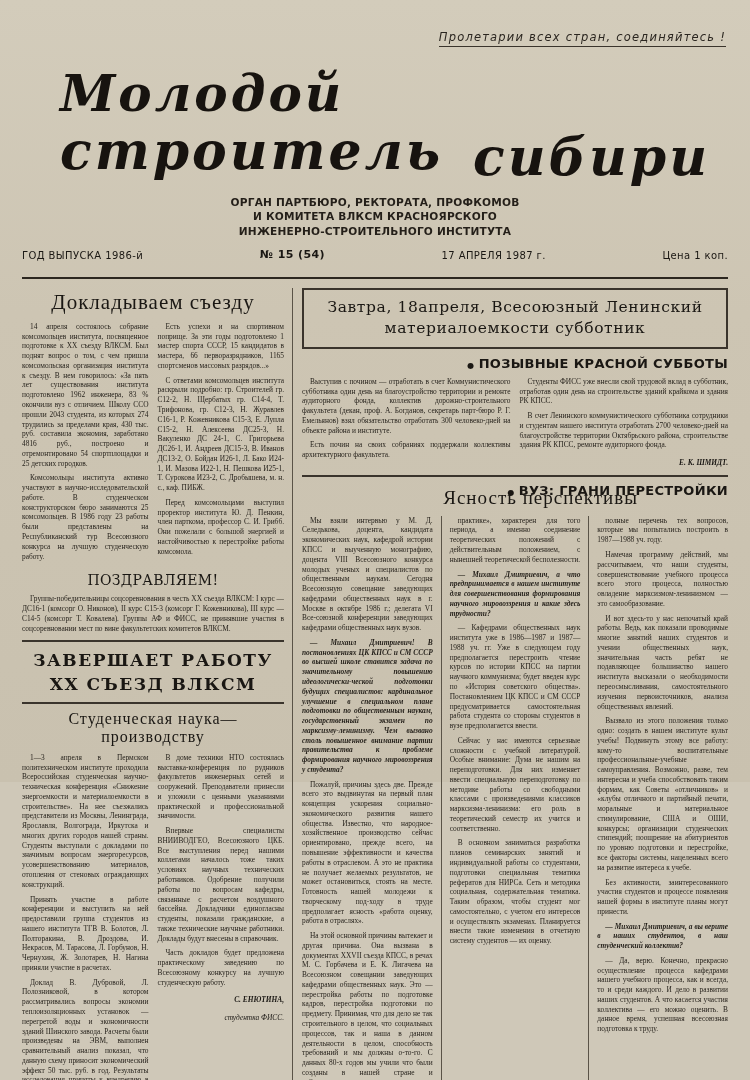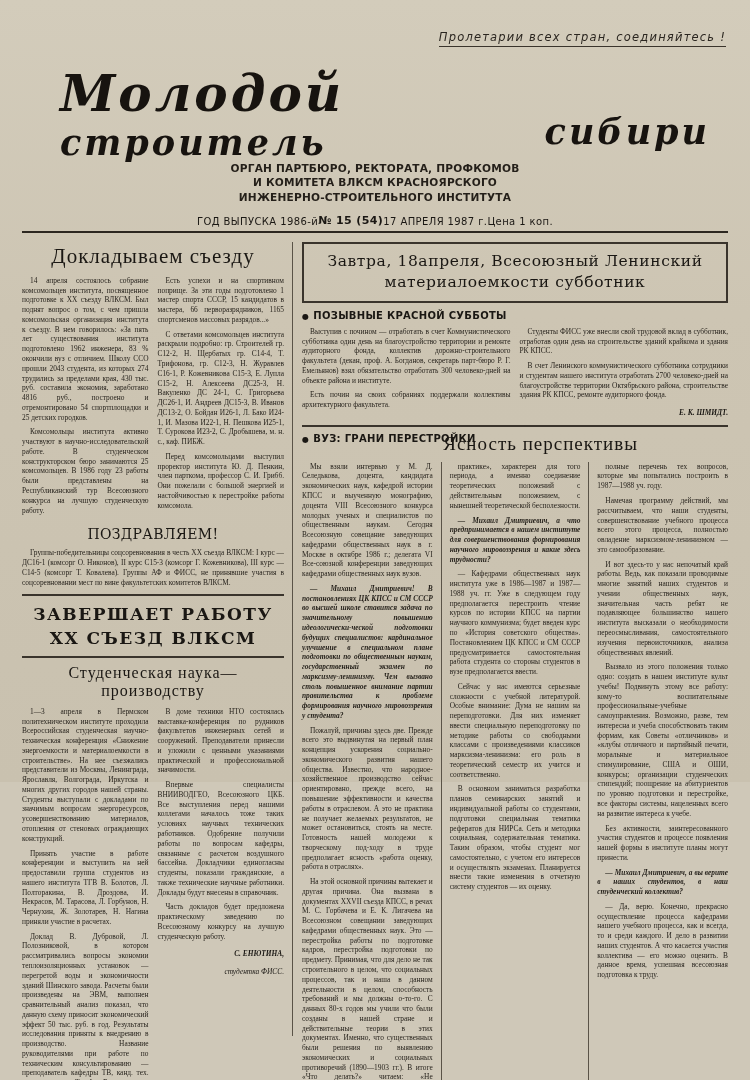--- a/index.html
+++ b/index.html
@@ -48,45 +48,45 @@
     letter-spacing:3px;
     color:#17130f;
     line-height:1;
   }
   .title-1{
     font-size:50px;
     text-align:left;
     margin-left:38px;
   }
   .title-2{
-    font-size:35px;
+    font-size:52px;
     text-align:left;
     margin-left:38px;
     margin-top:6px;
   }
   .subtitle{
     text-align:center;
     font-family:"DejaVu Sans", sans-serif;
     font-weight:bold;
     font-size:10.6px;
     line-height:1.35;
     letter-spacing:.2px;
     margin-top:12px;
     color:#241f19;
   }
   .issue-line{
     display:flex;
-    justify-content:center;
+    justify-content:space-between;
     align-items:flex-end;
     margin-top:10px;
     font-family:"DejaVu Sans", sans-serif;
     font-size:10px;
     letter-spacing:.4px;
     border-bottom:2px solid #2c2720;
-    padding-bottom:4px;
+    padding-bottom:16px;
   }
   .issue-line .big{font-size:11px;font-weight:bold;}
   
   .cols{
     display:flex;
     margin-top:9px;
     height:794px;
   }
   .colL{width:262px;padding-right:8px;border-right:1px solid #5a5347;}
   .colR{flex:1;padding-left:9px;}
@@ -150,24 +150,25 @@
   }
   .boxhead .l1,.boxhead .l2{
     font-family:"DejaVu Serif", serif;
     font-size:15.5px;
     text-align:center;
     letter-spacing:.6px;
     line-height:1.35;
   }
   .bullet{
     font-family:"DejaVu Sans", sans-serif;
-    font-size:10px;
+    font-size:13px;
     font-weight:bold;
     letter-spacing:.3px;
     margin:3px 0 3px 0;
+    text-align:right;
   }
   .bullet:before{
     content:"\25CF";
     font-size:8px;
     margin-right:4px;
   }
   .rsplit{
     display:flex;
     gap:9px;
     margin-top:6px;

